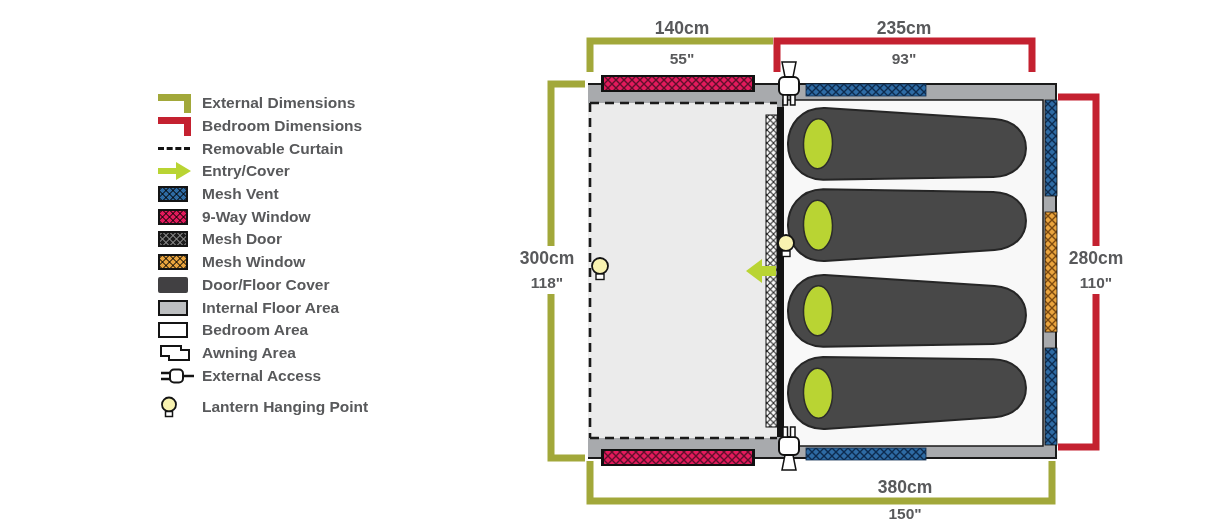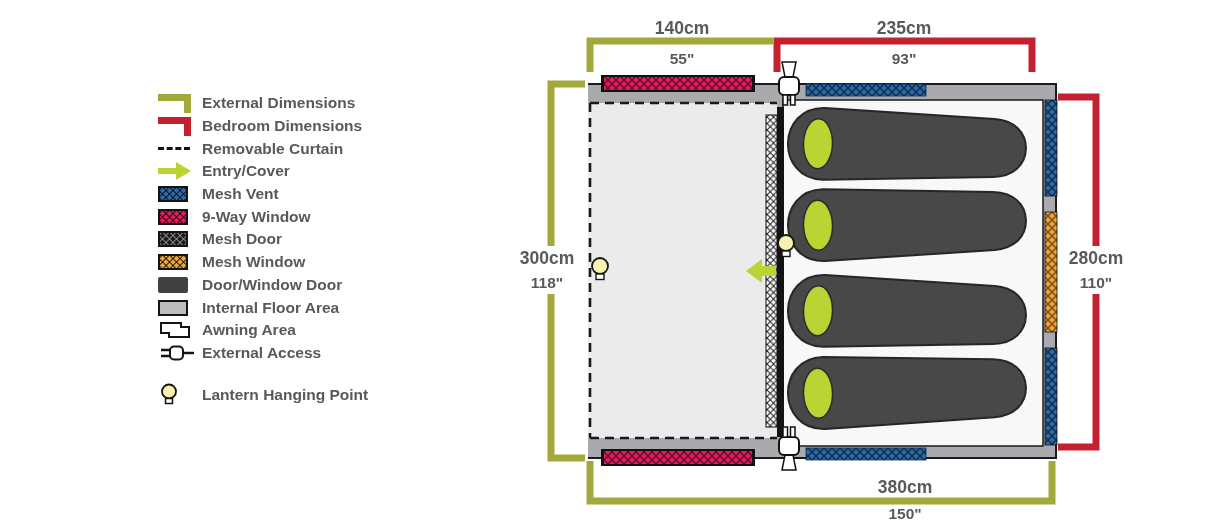--- a/index.html
+++ b/index.html
@@ -1,21 +1,21 @@
 <!DOCTYPE html>
 <html><head>
 <meta charset="utf-8">
 <style>
   html,body{margin:0;padding:0;background:#ffffff;}
   .stage{position:relative;width:1214px;height:531px;background:#fff;overflow:hidden;
          font-family:"Liberation Sans",sans-serif;}
   
   .legend{position:absolute;left:158px;top:92px;}
   .lrow{display:flex;align-items:center;height:22.7px;}
-  .lrow.gap{margin-top:19px;}
+  .lrow.gap{margin-top:9px;}
   .licon{width:44px;display:flex;align-items:center;}
   .llabel{font-weight:700;font-size:15.5px;color:#58595b;white-space:nowrap;letter-spacing:0;}
   .corner{width:26px;height:12px;border-top:7px solid;border-right:7px solid;display:inline-block;}
   .corner.olive{border-color:#a2a83a;}
   .corner.red{border-color:#c42130;}
   .dashline{width:32px;height:0;border-top:3px dashed #141414;display:inline-block;}
   .sw{width:30px;height:16px;border:2px solid #141414;box-sizing:border-box;display:inline-block;}
   .sw.hatch{background-image:
       repeating-linear-gradient(45deg,rgba(0,0,0,.55) 0 1.5px,transparent 1.5px 5px),
       repeating-linear-gradient(-45deg,rgba(0,0,0,.55) 0 1.5px,transparent 1.5px 5px);}
@@ -87,27 +87,33 @@
     <div class="lrow">
       <span class="licon">
           <i class="sw hatch orange"></i>
         </span>
       <span class="llabel">Mesh Window</span>
     </div>
     <div class="lrow">
       <span class="licon">
           <i class="sw cover"></i>
         </span>
-      <span class="llabel">Door/Window Door</span>
+      <span class="llabel">Door/Floor Cover</span>
     </div>
     <div class="lrow">
       <span class="licon">
           <i class="sw floor"></i>
         </span>
       <span class="llabel">Internal Floor Area</span>
+    </div>
+    <div class="lrow">
+      <span class="licon">
+          <i class="sw white"></i>
+        </span>
+      <span class="llabel">Bedroom Area</span>
     </div>
     <div class="lrow">
       <span class="licon">
         <svg width="34" height="20" viewBox="0 0 34 20">
             <path d="M3,3 h20 v4 h8 v10 h-20 v-4 h-8 z" fill="#fff" stroke="#141414" stroke-width="2"></path>
           </svg>
       </span>
       <span class="llabel">Awning Area</span>
     </div>
     <div class="lrow">

